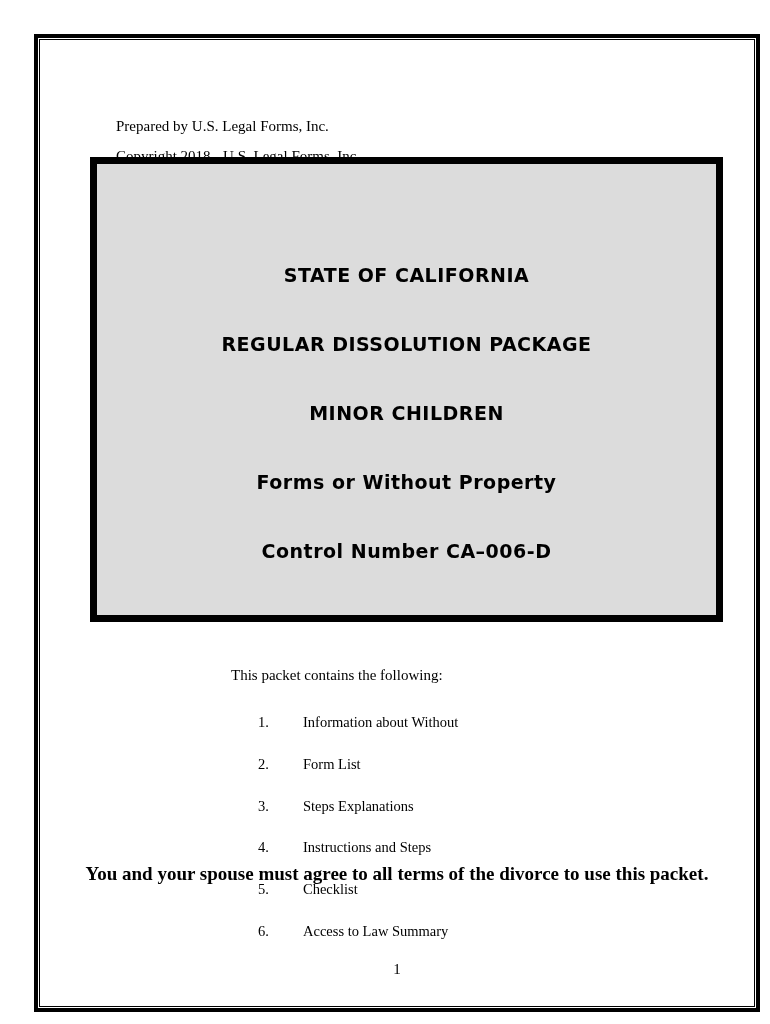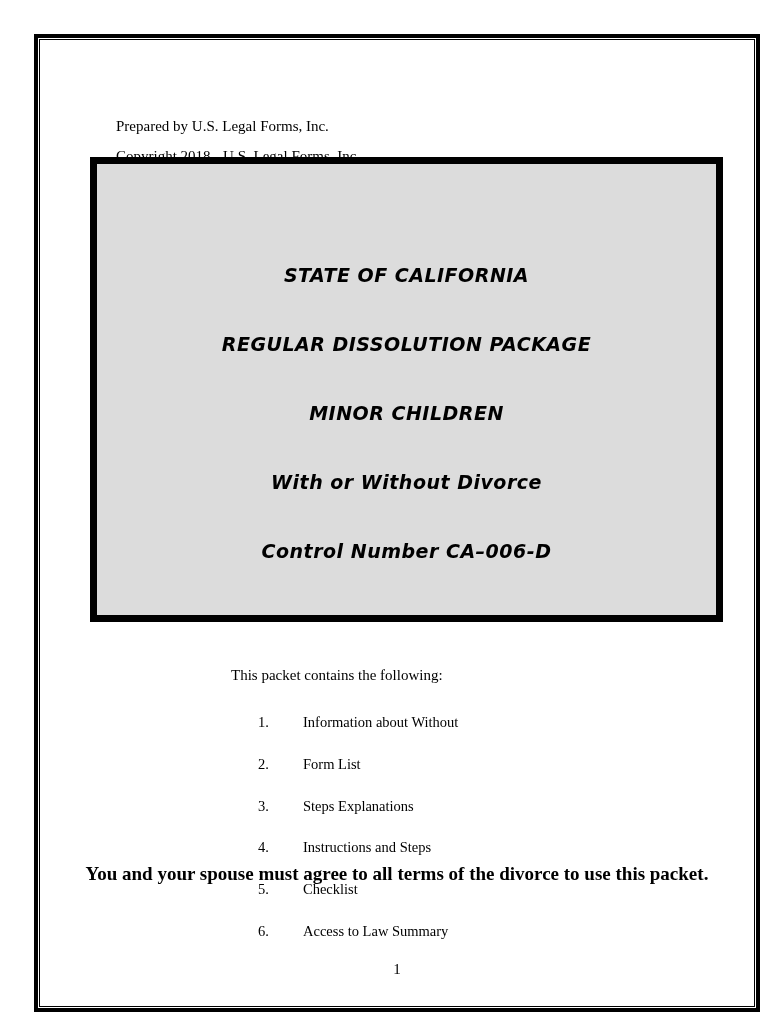--- a/index.html
+++ b/index.html
@@ -39,21 +39,20 @@
     line-height: 18px;
   }
   .title-box {
     position: absolute;
     left: 78px;
     top: 145px;
     width: 633px;
     height: 465px;
     background: #dcdcdc;
     border: 7px solid #000000;
-    font-style: italic;
   }
   .title-lines {
     position: absolute;
     left: 0;
     right: 0;
     top: 88px;
     text-align: center;
     font-family: "DejaVu Sans", "Liberation Sans", sans-serif;
     font-weight: bold;
     font-size: 19px;
@@ -112,21 +111,21 @@
   <div class="header-block">
     <div>Prepared by U.S. Legal Forms, Inc.</div>
     <div>Copyright 2018 - U.S. Legal Forms, Inc.</div>
   </div>
 
   <div class="title-box">
     <div class="title-lines">
       <div class="title-line">STATE OF CALIFORNIA</div>
       <div class="title-line">REGULAR DISSOLUTION PACKAGE</div>
       <div class="title-line">MINOR CHILDREN</div>
-      <div class="title-line">With or Without Divorce</div>
+      <div class="title-line">Forms or Without Property</div>
       <div class="title-line">Control Number CA–006-D</div>
     </div>
   </div>
 
   <div class="packet-intro">This packet contains the following:</div>
 
   <div class="packet-list">
     <div class="packet-item">
       <span class="num">1.</span>
       <span class="label">Information about Without</span>

